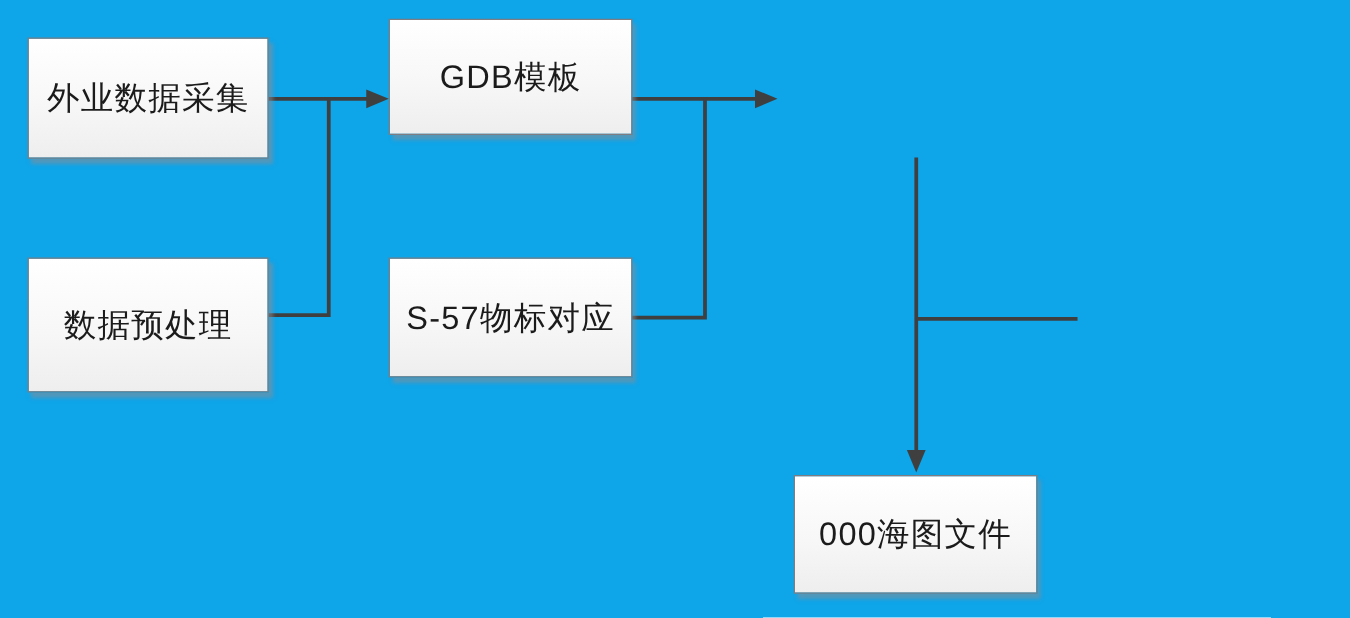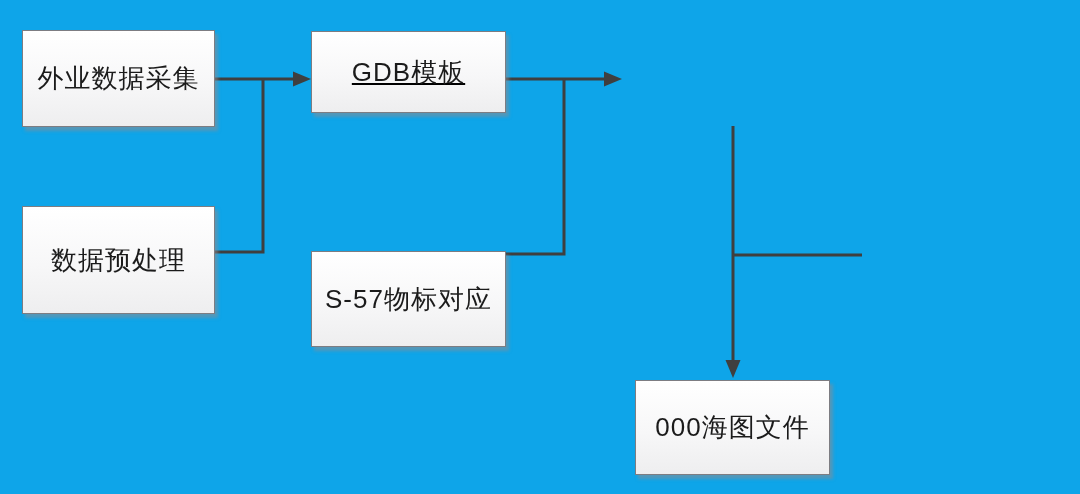--- a/index.html
+++ b/index.html
@@ -55,22 +55,22 @@
   }
   .cyl .label {
     position: absolute;
     left: 0;
     top: 52px;
     width: 100%;
   }
   
   .node-field { left: 22px;  top: 30px;  width: 193px; height: 97px; }
   .node-prep  { left: 22px;  top: 206px; width: 193px; height: 108px; }
-  .node-gdb   { left: 311px; top: 31px;  width: 195px; height: 82px; text-decoration: underline; }
-  .node-s57   { left: 311px; top: 206px; width: 195px; height: 96px; margin-top: 45px; }
+  .node-gdb   { left: 311px; top: 15px;  width: 195px; height: 93px; }
+  .node-s57   { left: 311px; top: 206px; width: 195px; height: 96px; }
   .node-aoi   { left: 862px; top: 208px; width: 203px; height: 95px; }
   .node-chart { left: 635px; top: 380px; width: 195px; height: 95px; }
 </style>
 </head>
 <body>
 
 <div class="canvas">
 
   <svg class="wires" viewBox="0 0 1080 494" fill="none">
 

